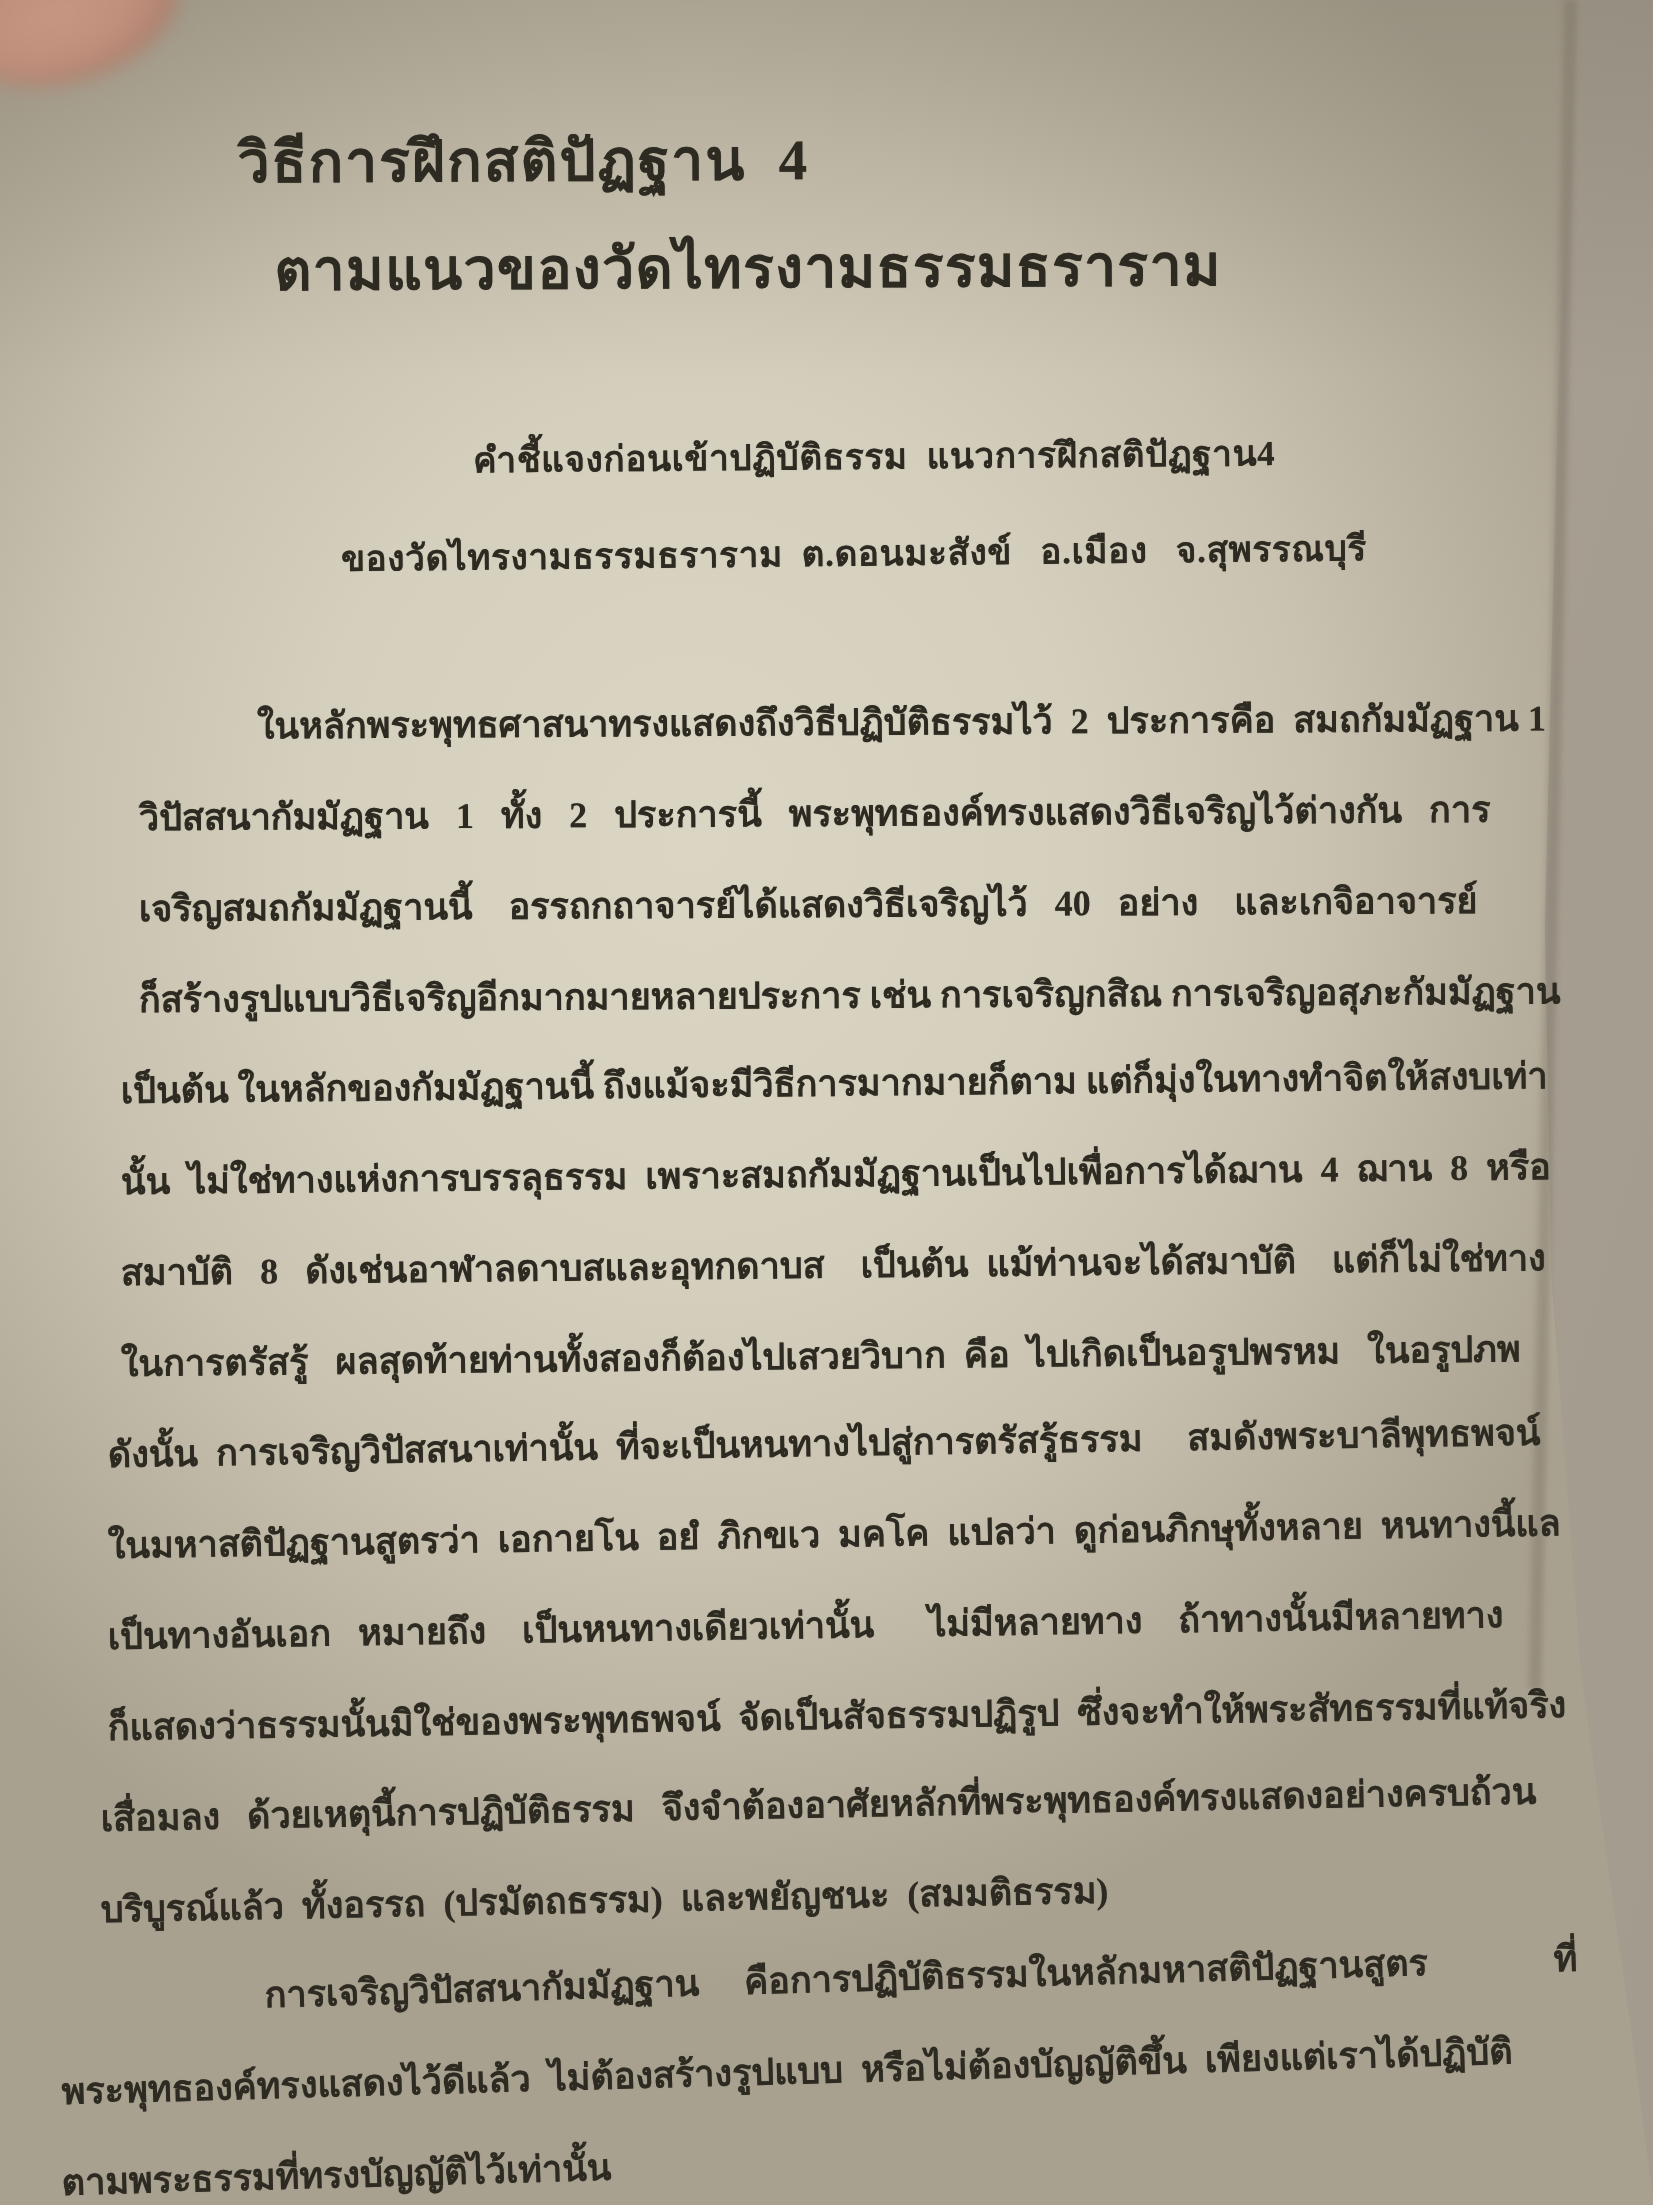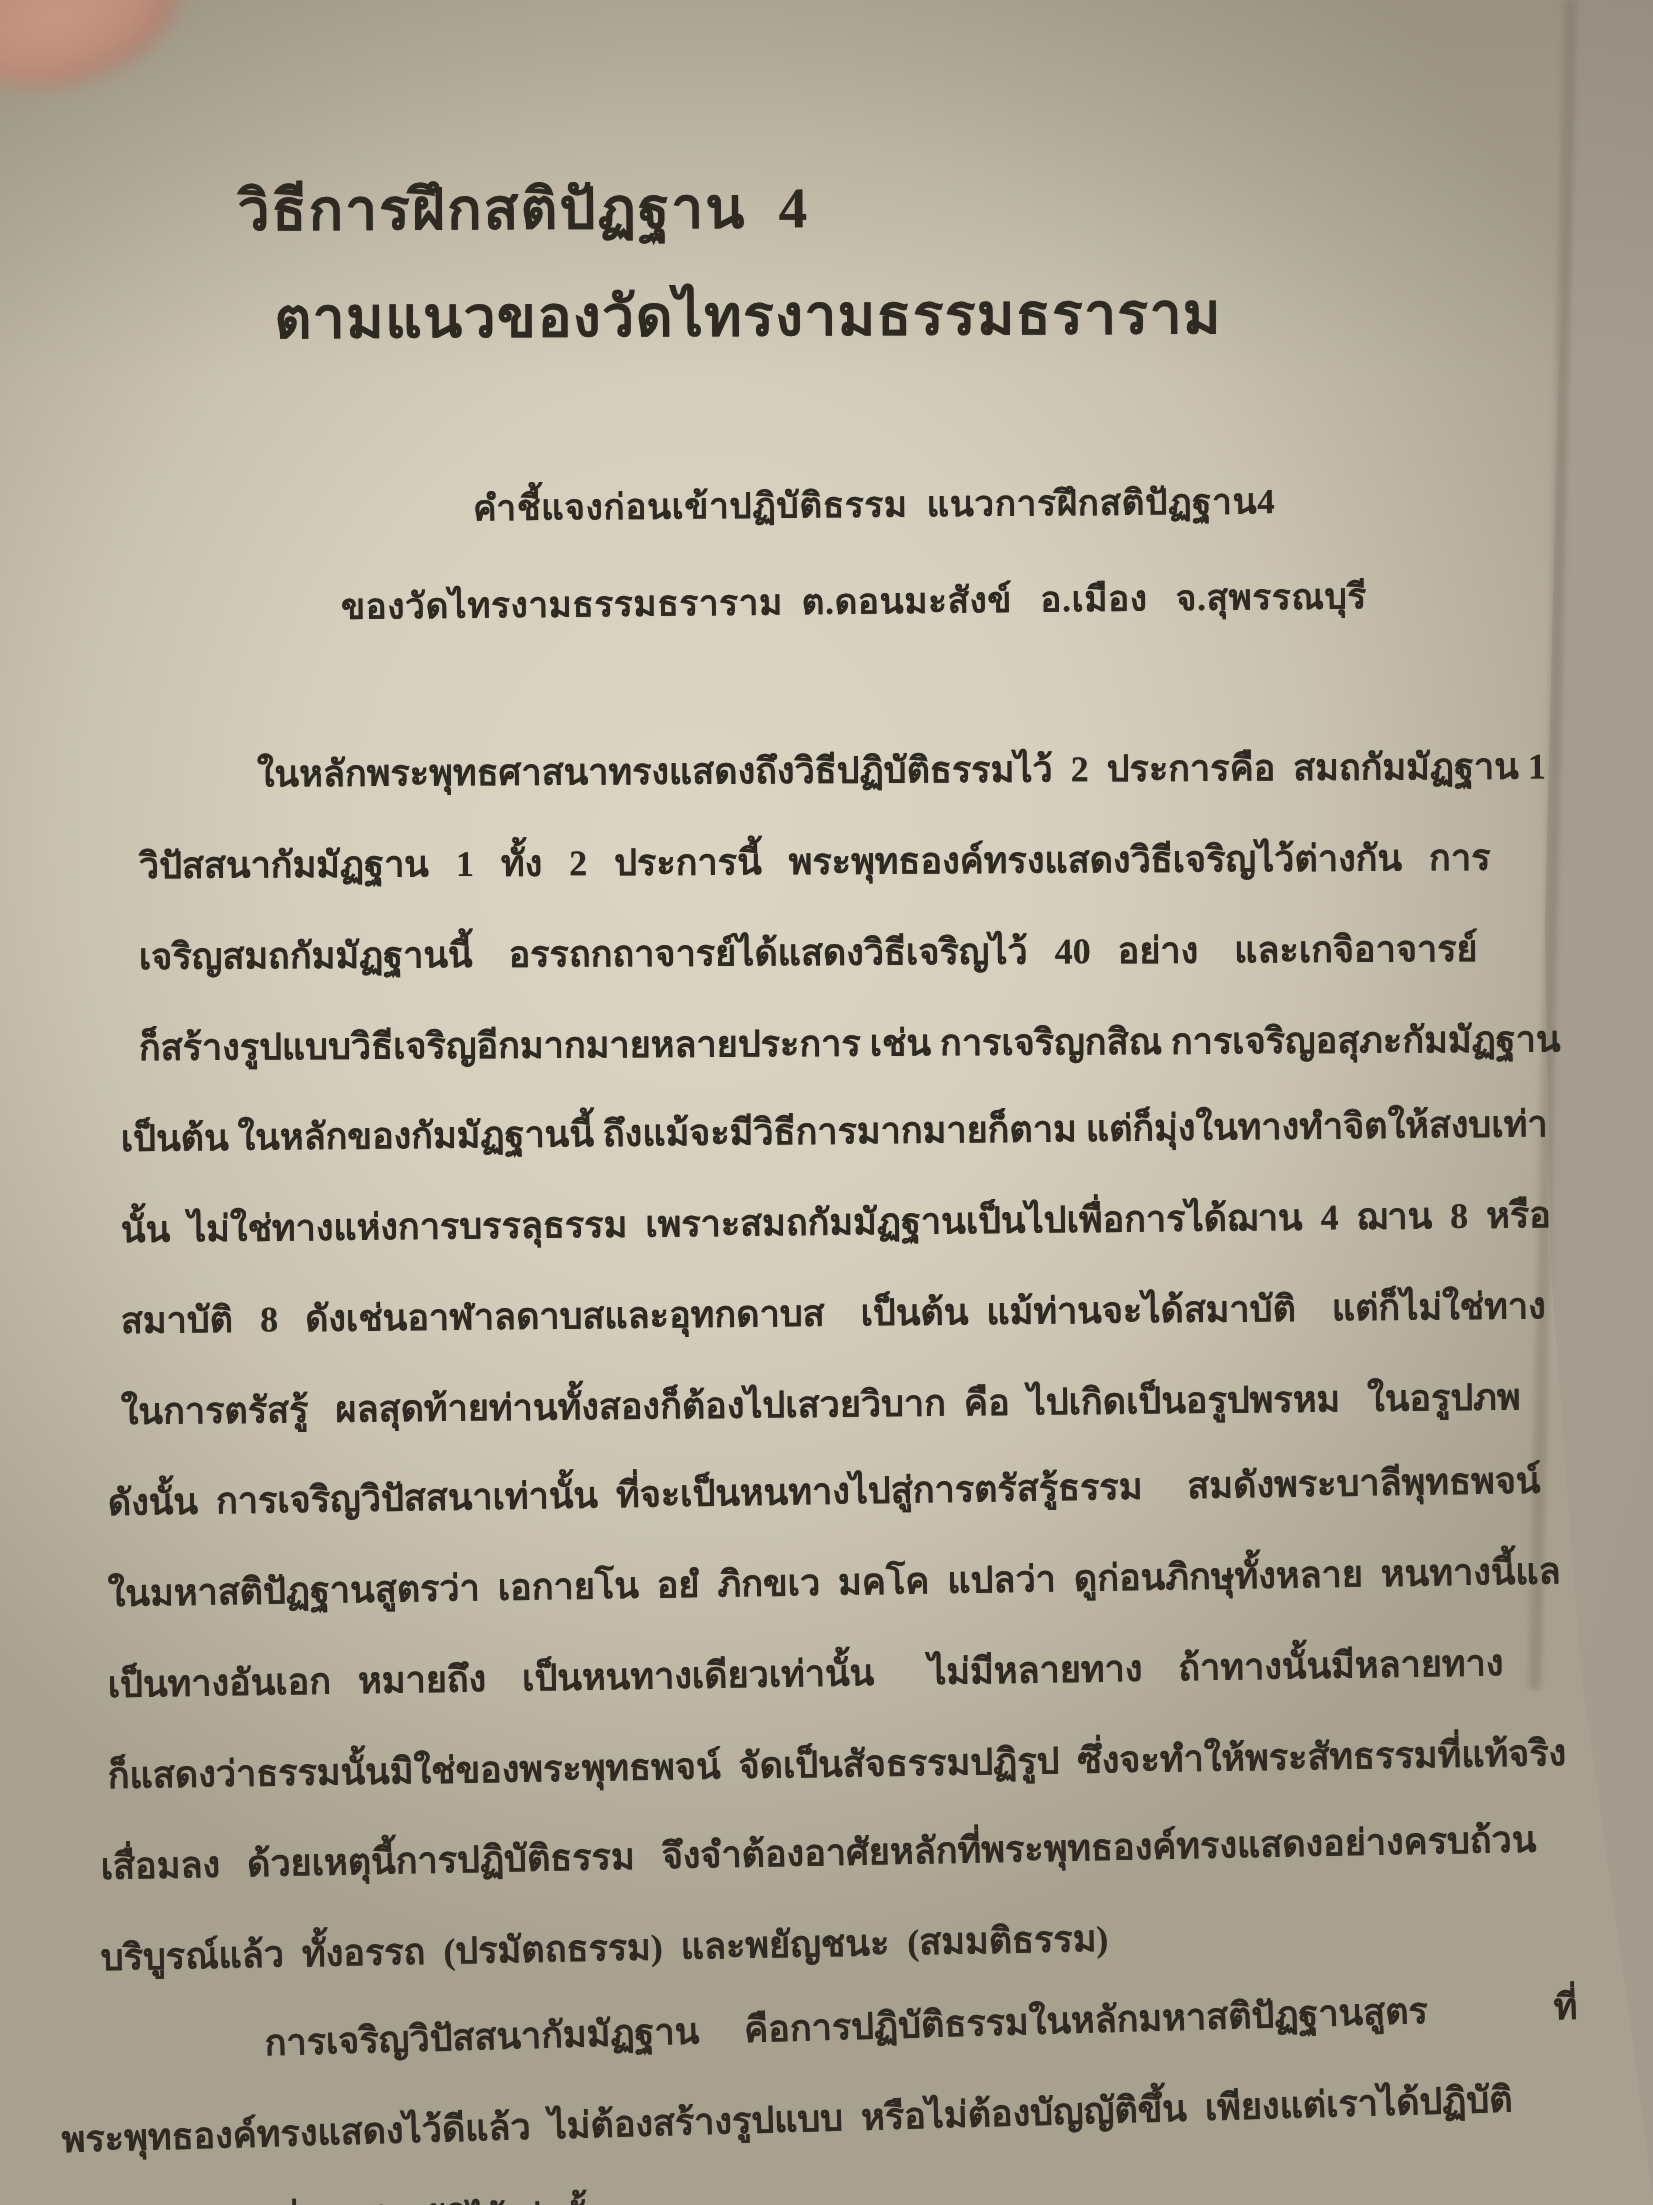--- a/index.html
+++ b/index.html
@@ -33,21 +33,21 @@
     transform: rotate(-18deg);
   }
   .edge-crease {
     position: absolute; top: 0; left: 1542px; width: 17.6px; height: 1689px;
     background: linear-gradient(90deg, rgba(120,112,96,0) 0%, rgba(104,96,80,0.35) 55%, rgba(90,82,66,0.15) 100%);
     transform: rotate(1.2deg);
     filter: blur(2.7px);
   }
 
   
-  .content { position: absolute; inset: 0; color: #2d2a21; margin-top: 48px; }
+  .content { position: absolute; inset: 0; color: #2d2a21; }
   .t {
     white-space: pre;
     font-weight: bold;
     text-shadow: 0 0 0.7px rgba(45, 40, 30, 0.65);
   }
   .title-block { transform: rotate(-0.3deg); }
   .title1 { margin: 114px 0 0 238px; font-size: 57px; letter-spacing: 2px; }
   .title2 { margin: 17.6px 0 0 274px;  font-size: 57px; letter-spacing: 1.4px; }
   .sub1   { margin: 115px 0 0 473px; font-size: 35px; letter-spacing: 0.7px; transform: rotate(-0.5deg); }
   .sub2   { margin: 42px 0 0 341px;  font-size: 35px; letter-spacing: 0.7px; transform: rotate(-0.6deg); }

